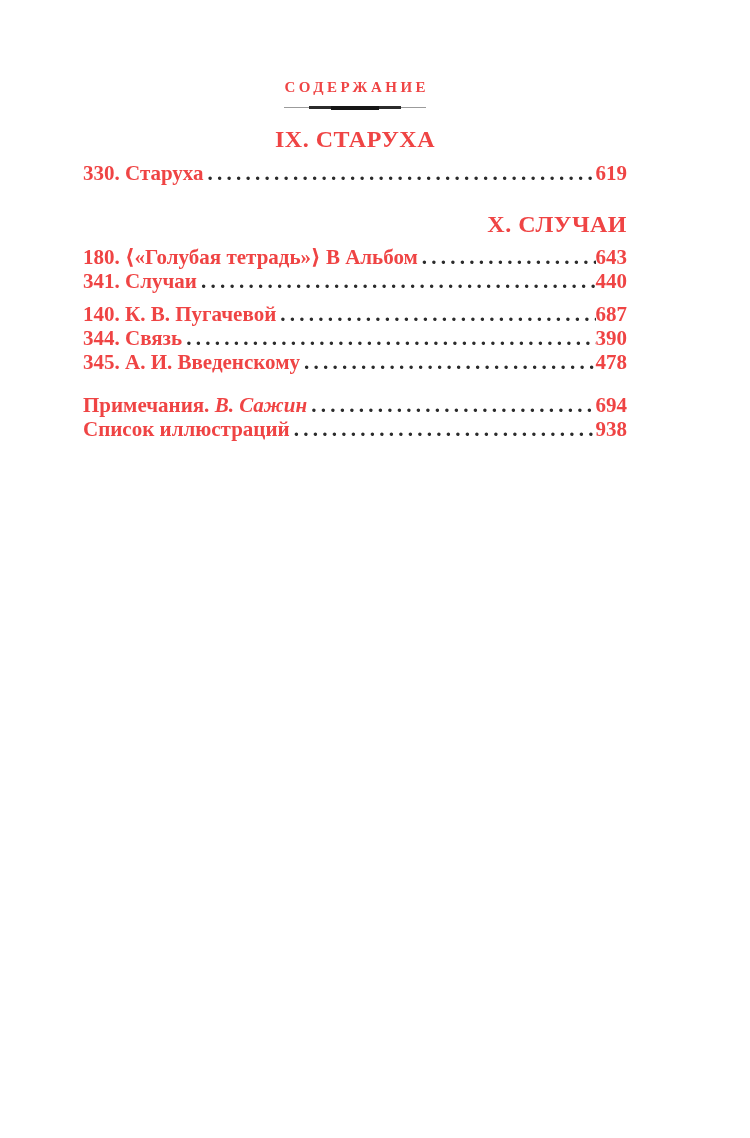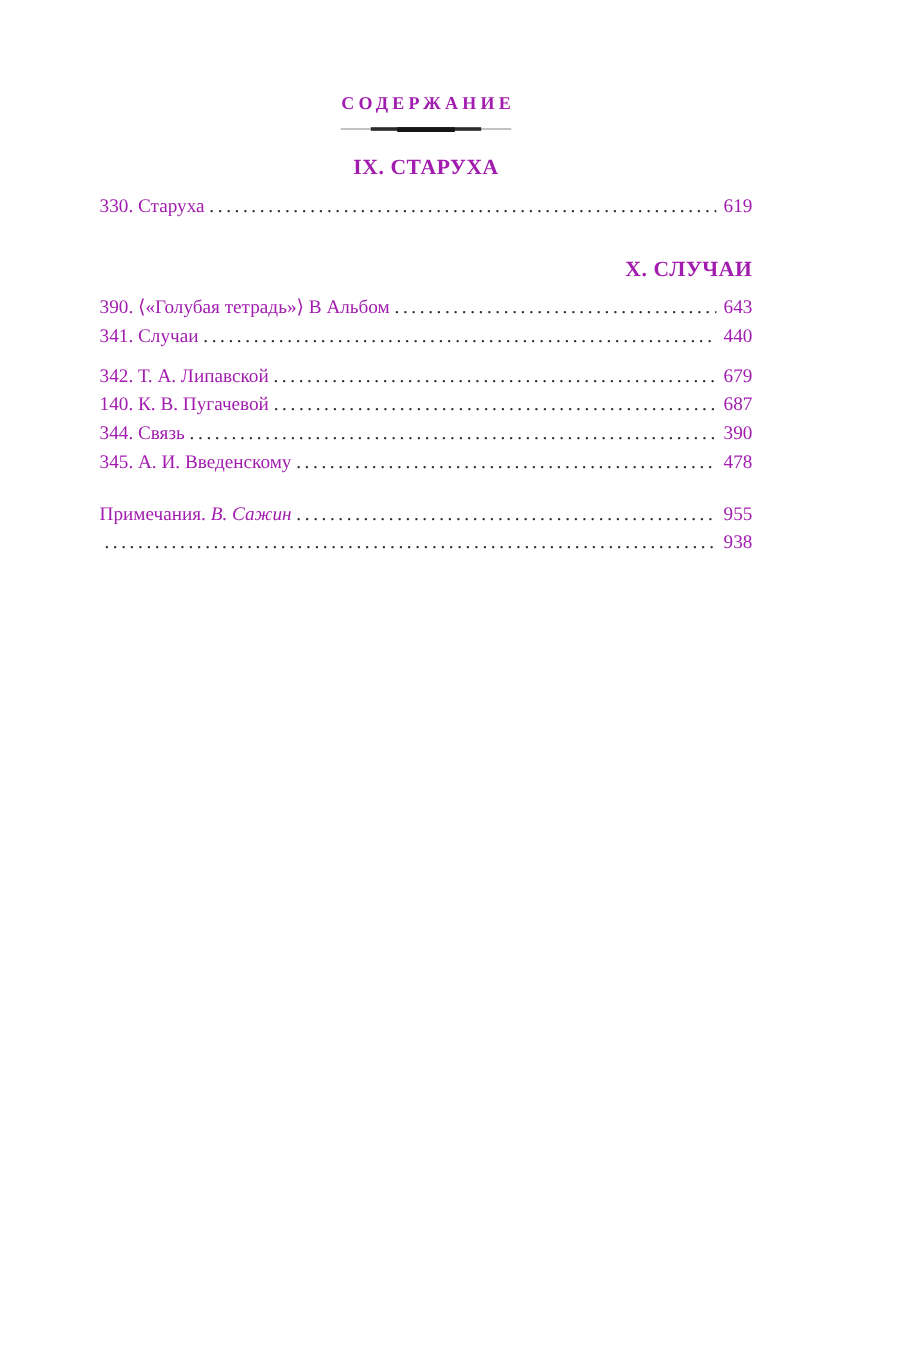--- a/index.html
+++ b/index.html
@@ -7,21 +7,21 @@
     padding: 0;
     background: #ffffff;
   }
   .page {
     position: relative;
     width: 664px;
     height: 1138px;
     background: #ffffff;
     overflow: hidden;
     font-family: "Liberation Serif", "DejaVu Serif", serif;
-    color: #a21caf;
+    color: #ef4444;
   }
   .content {
     position: absolute;
     left: 83px;
     top: 78px;
     width: 544px;
   }
   .toc-header {
     text-align: center;
     font-size: 15px;
@@ -59,38 +59,39 @@
     left: 50%;
     top: 0.5px;
     width: 48px;
     height: 4px;
     margin-left: -24px;
     background: #161616;
   }
   .section-heading {
     margin: 0;
     text-align: center;
-    font-size: 18px;
+    font-size: 24px;
     font-weight: bold;
     line-height: 24px;
     letter-spacing: 0.5px;
   }
   .heading-ix  { margin-top: 16px; }
   .heading-x   { margin-top: 27px; text-align: right; }
   .heading-xi  { margin-top: 23px; }
   .entry-list { margin-top: 9px; }
   .entry-list-ix { margin-top: 10px; }
   .back-matter { margin-top: 19px; }
   .toc-row {
     display: flex;
     align-items: flex-start;
-    font-size: 16px;
+    font-size: 21px;
     line-height: 24px;
     font-variant-numeric: oldstyle-nums;
     font-feature-settings: "onum" 1;
+    font-weight: bold;
   }
   .toc-label {
     white-space: nowrap;
     flex: 0 0 auto;
   }
   .toc-label .italic {
     font-style: italic;
   }
   .dots {
     flex: 1 1 auto;
@@ -132,39 +133,34 @@
           <span class="dots"></span>
           <span class="toc-page-num">619</span>
         </div>
       </div>
     </div>
 
     <div>
       <h2 class="section-heading heading-x">X. СЛУЧАИ</h2>
       <div class="entry-list">
         <div class="toc-row">
-          <span class="toc-label">390. ⟨«Голубая тетрадь»⟩ В Альбом</span>
+          <span class="toc-label">180. ⟨«Голубая тетрадь»⟩ В Альбом</span>
           <span class="dots"></span>
           <span class="toc-page-num">643</span>
         </div>
         <div class="toc-row">
           <span class="toc-label">341. Случаи</span>
           <span class="dots"></span>
           <span class="toc-page-num">440</span>
         </div>
       </div>
     </div>
 
     <div>
       <div class="entry-list">
-        <div class="toc-row">
-          <span class="toc-label">342. Т. А. Липавской</span>
-          <span class="dots"></span>
-          <span class="toc-page-num">679</span>
-        </div>
         <div class="toc-row">
           <span class="toc-label">140. К. В. Пугачевой</span>
           <span class="dots"></span>
           <span class="toc-page-num">687</span>
         </div>
         <div class="toc-row">
           <span class="toc-label">344. Связь</span>
           <span class="dots"></span>
           <span class="toc-page-num">390</span>
         </div>
@@ -173,22 +169,23 @@
           <span class="dots"></span>
           <span class="toc-page-num">478</span>
         </div>
       </div>
     </div>
 
     <div class="back-matter">
       <div class="toc-row">
         <span class="toc-label"><span>Примечания.</span> <span class="italic">В. Сажин</span></span>
         <span class="dots"></span>
-        <span class="toc-page-num">955</span>
+        <span class="toc-page-num">694</span>
       </div>
       <div class="toc-row">
+        <span class="toc-label">Список иллюстраций</span>
         <span class="dots"></span>
         <span class="toc-page-num">938</span>
       </div>
     </div>
 
   </div>
 </div>
 
 </body></html>

